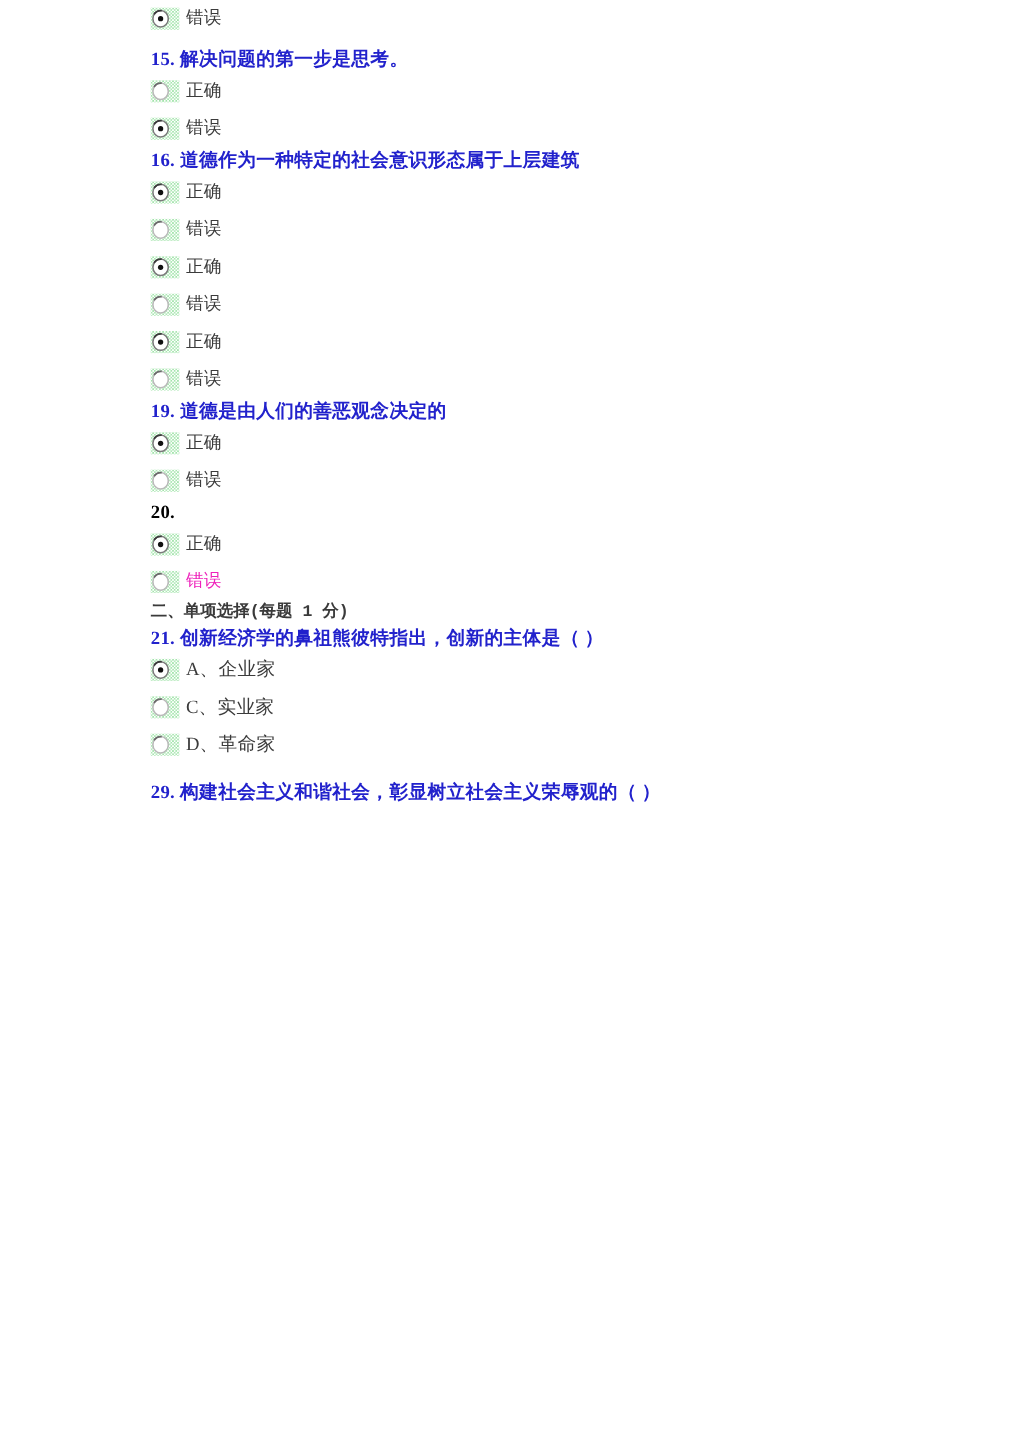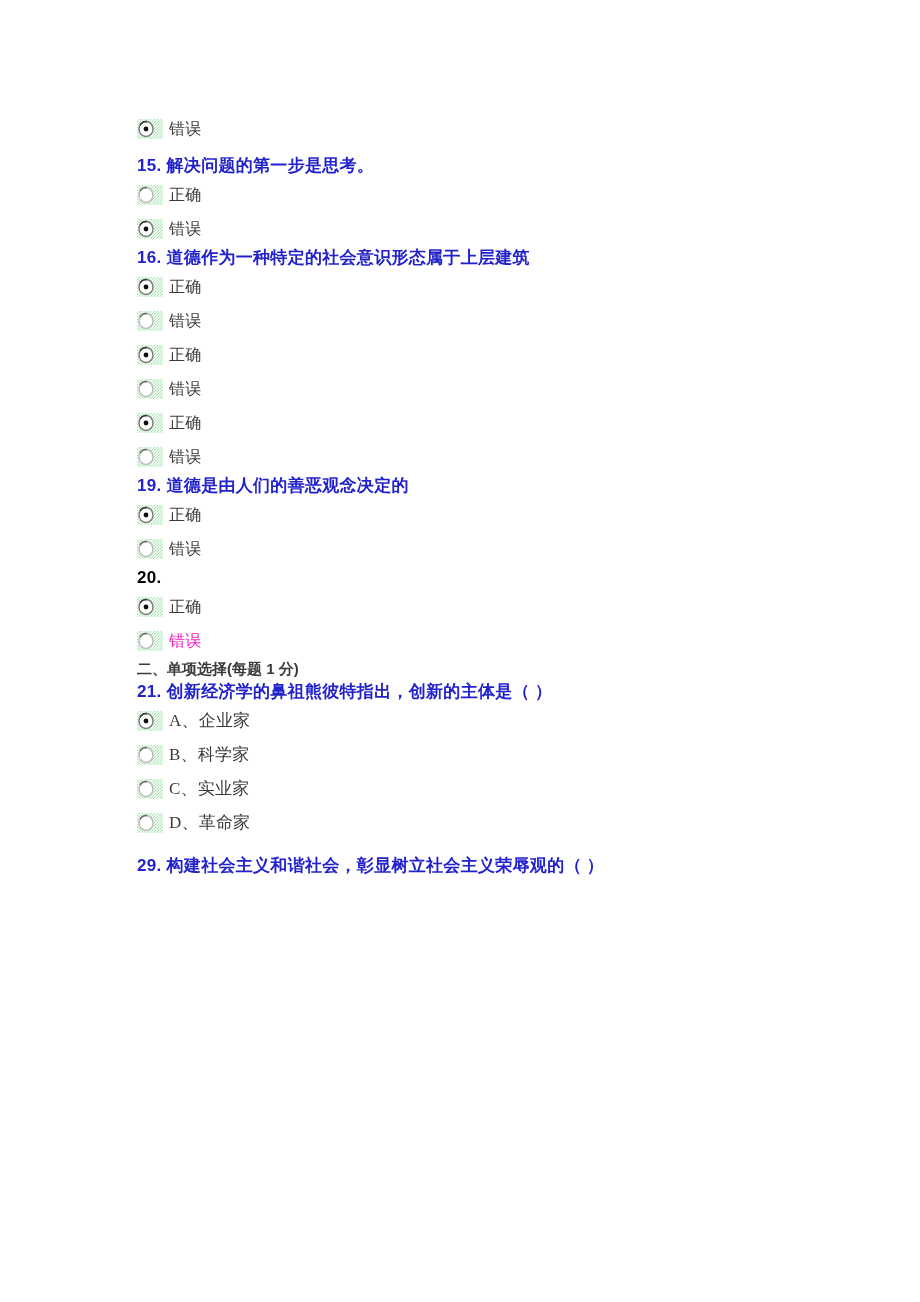--- a/index.html
+++ b/index.html
@@ -15,42 +15,41 @@
     position: relative;
     overflow: hidden;
   }
 
   #sheet {
     position: absolute;
     left: 0;
     top: 0;
     width: 920px;
     height: 992px;
-    padding-top: 112px;
     padding-left: 137px;
     box-sizing: border-box;
   }
 
   
   .q-line {
-    font-family: Liberation Sans, sans-serif;
+    font-family: Liberation Serif, serif;
     font-size: 17px;
     font-weight: bold;
     color: #2222cc;
     line-height: 24px;
     margin: 0;
     padding: 0;
     white-space: nowrap;
     letter-spacing: 0.3px;
   }
   .q-line.red { color: #000000; }
 
   
   .sec-line {
-    font-family: Liberation Sans, sans-serif;
+    font-family: Liberation Mono, monospace;
     font-size: 15px;
     font-weight: bold;
     color: #3a3a3a;
     line-height: 22px;
     margin: 0;
     padding: 0;
     white-space: nowrap;
   }
 
   
@@ -252,29 +251,20 @@
     </span>
     <span class="opt-label letter">A、企业家</span>
   </div>
   <div class="opt-row">
     <span class="radio-box">
       <svg width="22" height="18" viewBox="0 0 22 18">
         <ellipse cx="9" cy="9" rx="7" ry="7.5" fill="#ffffff" stroke="#b9b9b9" stroke-width="1.4"></ellipse>
         <path d="M3 5 A7.6 7.6 0 0 1 10 1.6" fill="none" stroke="#6a6a6a" stroke-width="1.6"></path>
       </svg>
     </span>
-    <span class="opt-label letter">B、科学家</span>
-  </div>
-  <div class="opt-row">
-    <span class="radio-box">
-      <svg width="22" height="18" viewBox="0 0 22 18">
-        <ellipse cx="9" cy="9" rx="7" ry="7.5" fill="#ffffff" stroke="#b9b9b9" stroke-width="1.4"></ellipse>
-        <path d="M3 5 A7.6 7.6 0 0 1 10 1.6" fill="none" stroke="#6a6a6a" stroke-width="1.6"></path>
-      </svg>
-    </span>
     <span class="opt-label letter">C、实业家</span>
   </div>
   <div class="opt-row">
     <span class="radio-box">
       <svg width="22" height="18" viewBox="0 0 22 18">
         <ellipse cx="9" cy="9" rx="7" ry="7.5" fill="#ffffff" stroke="#b9b9b9" stroke-width="1.4"></ellipse>
         <path d="M3 5 A7.6 7.6 0 0 1 10 1.6" fill="none" stroke="#6a6a6a" stroke-width="1.6"></path>
       </svg>
     </span>
     <span class="opt-label letter">D、革命家</span>

